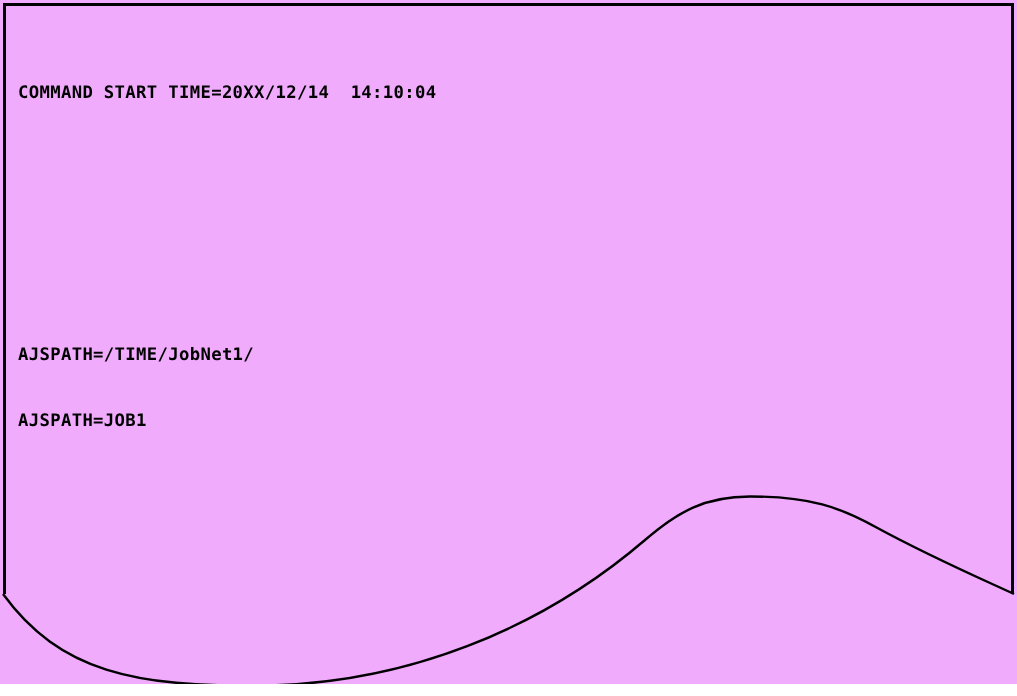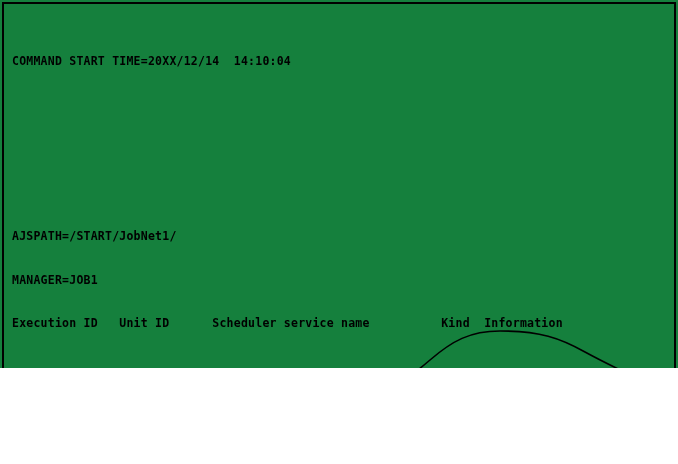--- a/index.html
+++ b/index.html
@@ -7,22 +7,22 @@
     margin: 0;
     padding: 0;
     background: #ffffff;
   }
   body {
     font-family: "DejaVu Sans Mono", "Liberation Mono", monospace;
   }
   #page {
     position: relative;
     width: 678px;
-    height: 368px;
-    background: #15803d;
+    height: 456px;
+    background: #f0abfc;
     overflow: hidden;
   }
   
   #frame-top {
     position: absolute;
     left: 2px;
     top: 2px;
     width: 674px;
     height: 0;
     border-top: 2px solid #000000;
@@ -85,23 +85,22 @@
   </svg>
 
   <div id="log">
 
     <div class="line">COMMAND START TIME=20XX/12/14  14:10:04</div>
     <div class="blank"></div>
 
     <div class="blank"></div>
 
     
-    <div class="line">AJSPATH=/START/JobNet1/</div>
-    <div class="line">MANAGER=JOB1</div>
-    <div class="line">Execution ID   Unit ID      Scheduler service name          Kind  Information</div>
+    <div class="line">AJSPATH=/TIME/JobNet1/</div>
+    <div class="line">AJSPATH=JOB1</div>
     
 
     
     
     
     
     
     
     
 

